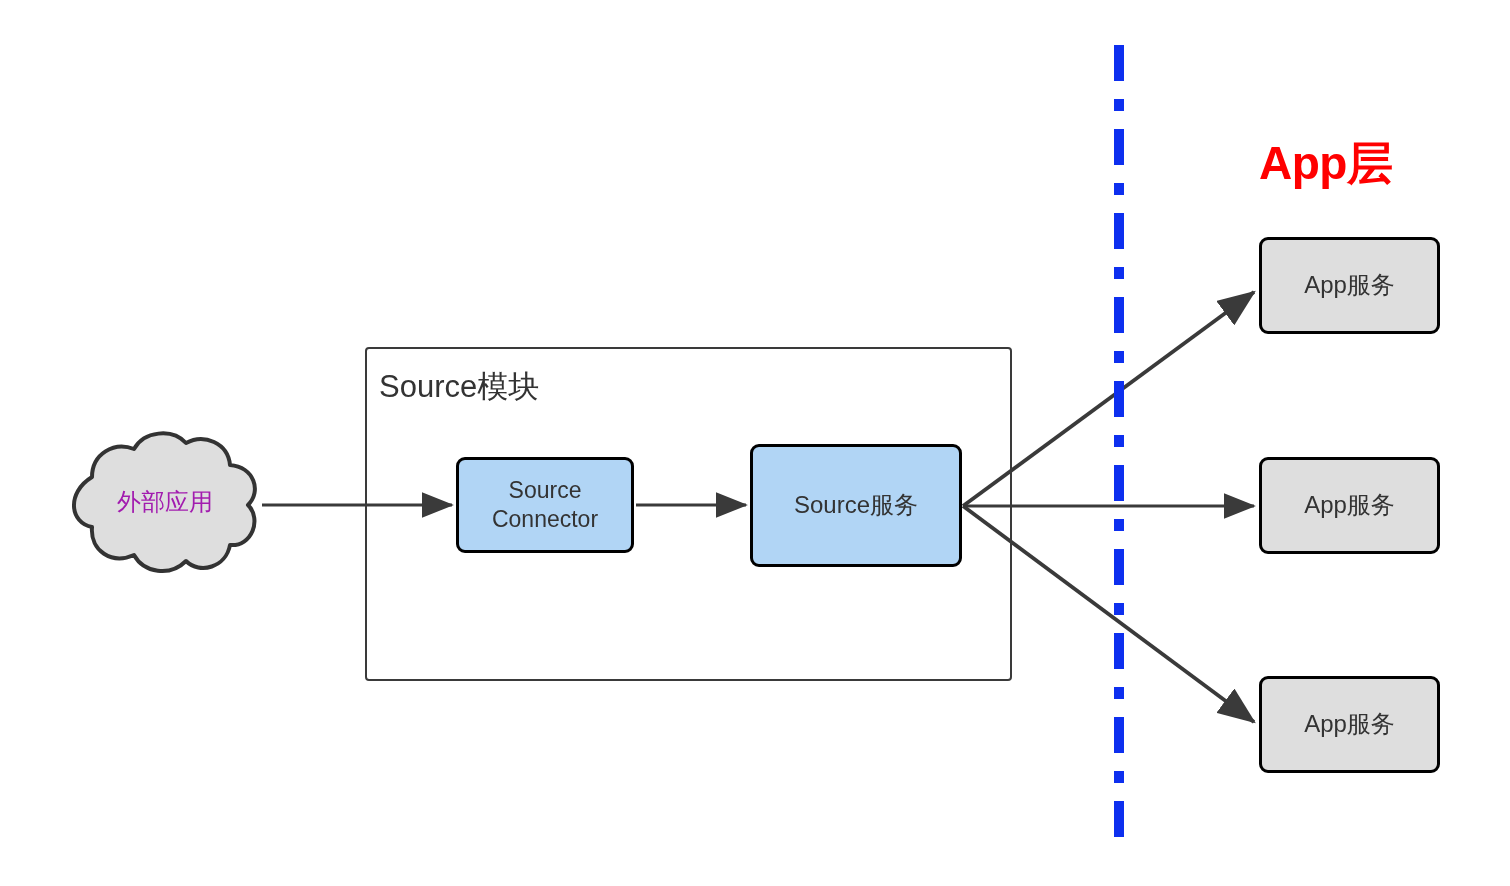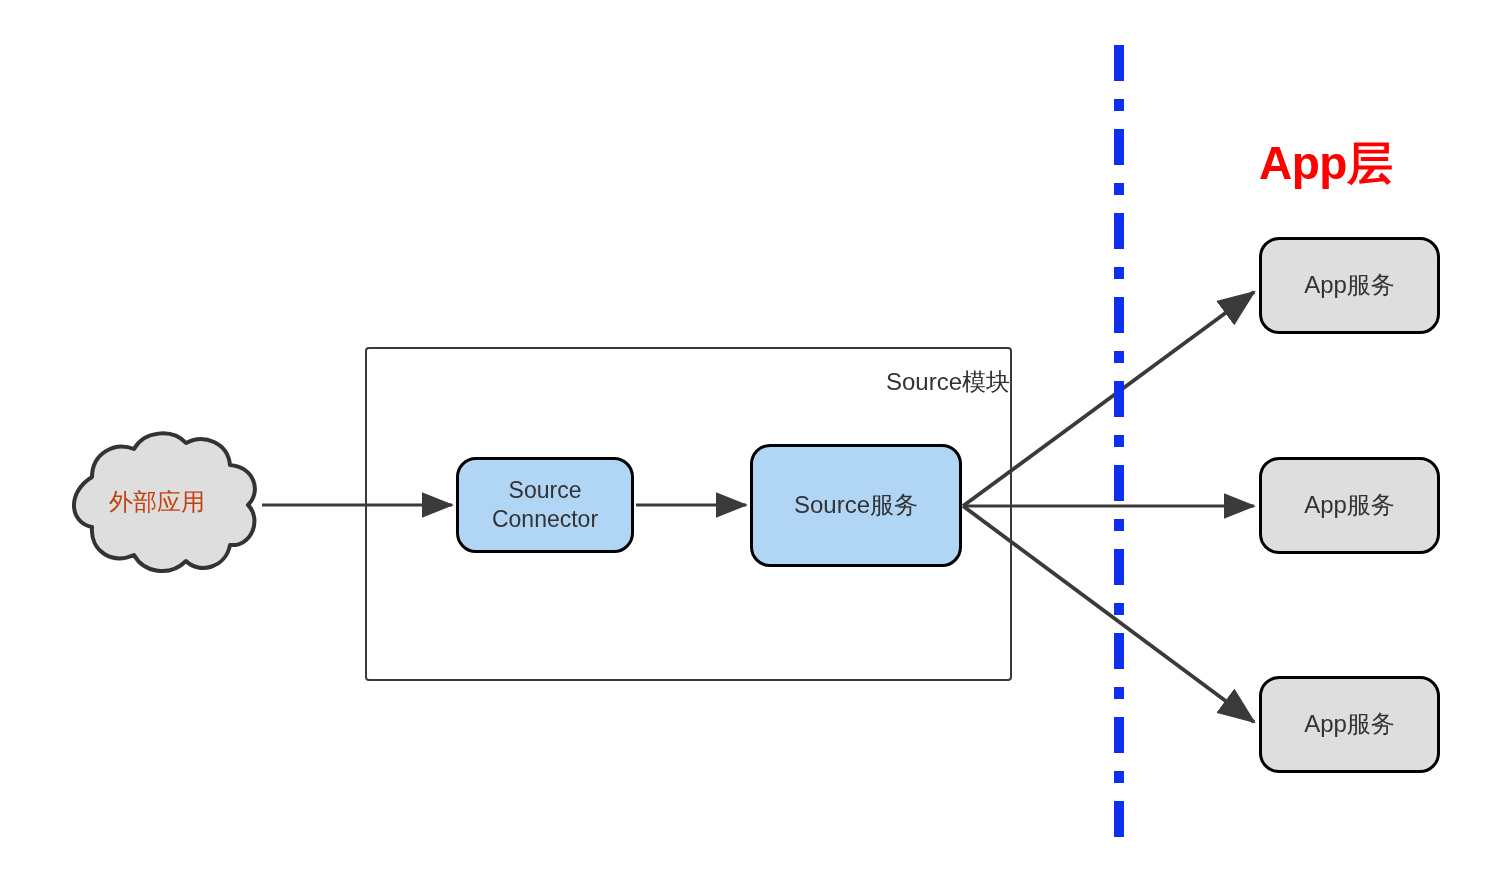--- a/index.html
+++ b/index.html
@@ -45,35 +45,35 @@
     top: 347px;
     width: 647px;
     height: 334px;
     border: 2.5px solid #3a3a3a;
     border-radius: 4px;
     background: transparent;
     box-sizing: border-box;
   }
   #source-module-label {
     position: absolute;
-    left: 0;
+    left: 12px;
     top: 17px;
     width: 100%;
-    text-align: right;
-    font-size: 24px;
+    text-align: left;
+    font-size: 31px;
     color: #333333;
     white-space: nowrap;
   }
 
   
   .node-box {
     position: absolute;
     box-sizing: border-box;
     border: 3.5px solid #000000;
-    border-radius: 20px;
+    border-radius: 9px;
     display: flex;
     align-items: center;
     justify-content: center;
     text-align: center;
     color: #333333;
     font-size: 24px;
     line-height: 1.28;
   }
   .node-blue { background: #b1d5f5; }
   .node-grey { background: #dedede; }
@@ -93,29 +93,29 @@
   #external-app-cloud {
     position: absolute;
     left: 48px;
     top: 423px;
     width: 218px;
     height: 158px;
   }
   #external-app-cloud svg { display: block; }
   #external-app-label {
     position: absolute;
-    left: 0;
+    left: 8px;
     top: 0;
     width: 218px;
     height: 158px;
     display: flex;
     align-items: center;
     justify-content: center;
     font-size: 24px;
-    color: #c2410c;
+    color: #a21caf;
     white-space: nowrap;
   }
 
   
   #layer-divider {
     position: absolute;
     left: 1114px;
     top: 45px;
     width: 10px;
     height: 793px;

